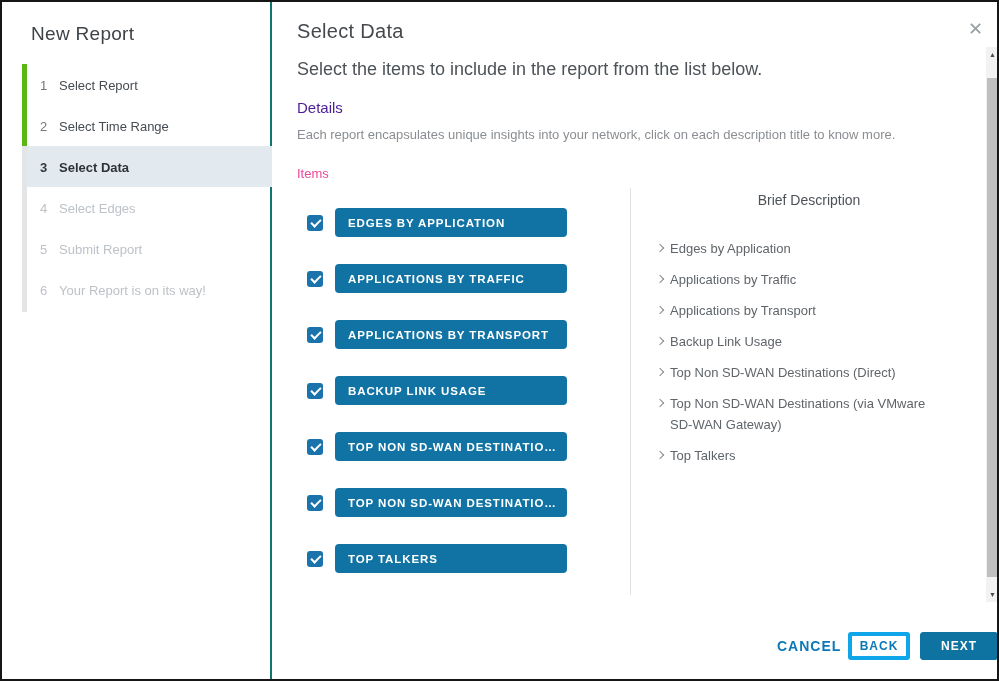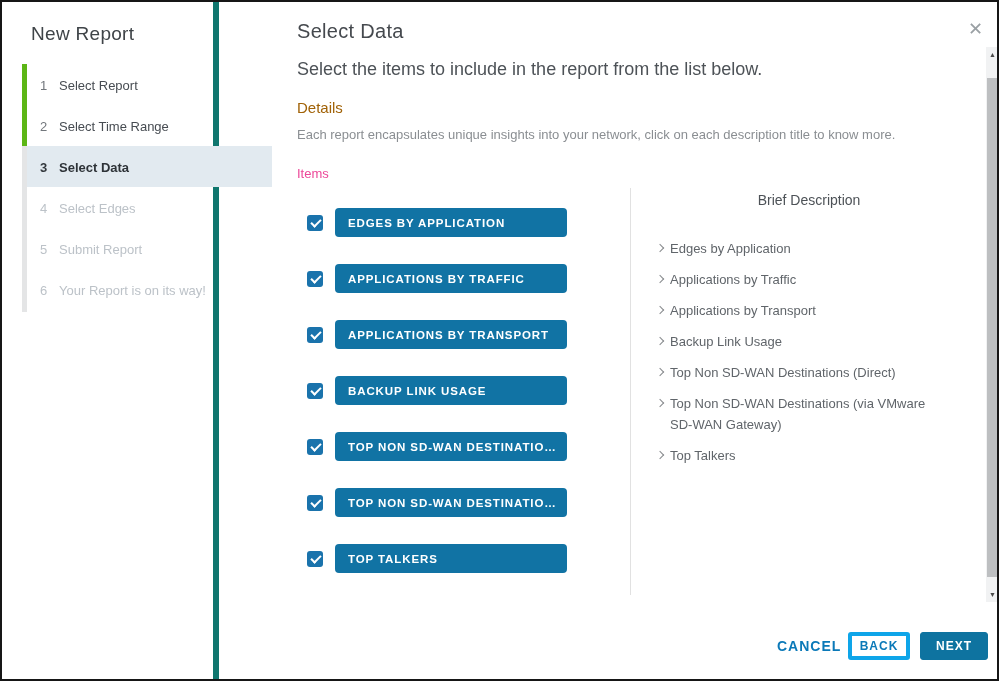--- a/index.html
+++ b/index.html
@@ -3,22 +3,22 @@
 <meta charset="utf-8">
 <style>
   * { margin:0; padding:0; box-sizing:border-box; }
   body { background:#fff; font-family:"Liberation Sans", sans-serif; }
   .window {
     position:relative; width:999px; height:681px;
     border:2px solid #161616; background:#fff; overflow:hidden;
   }
 
   
-  .sidebar { position:absolute; left:0; top:0; width:217px; height:100%;
-             background:#fff; border-right:6px solid #0f766e; }
+  .sidebar { position:absolute; left:0; top:0; width:270px; height:100%;
+             background:#fff; border-right:2px solid #0f766e; }
   .sidebar-title { position:absolute; left:29px; top:21px; font-size:19px;
                    color:#3f4448; letter-spacing:0.3px; }
   .bar-active { position:absolute; left:20px; top:62px; width:5px; height:82px;
                 background:#5cb615; }
   .bar-track  { position:absolute; left:20px; top:144px; width:5px; height:166px;
                 background:#e4e5e6; }
   .row-highlight { position:absolute; left:25px; top:144px; width:245px;
                    height:41px; background:#e2eaf0; }
   .steps { position:absolute; left:0; top:62px; width:270px; }
   .step { position:relative; height:41px; font-size:13px; cursor:default; }
@@ -29,21 +29,21 @@
   .step.active .lbl { font-weight:bold; color:#2e3338; }
   .step.active .num { color:#33383d; font-weight:bold; }
   .step.pending .num, .step.pending .lbl { color:#bcc2c8; }
 
   
   .main-title { position:absolute; left:295px; top:18px; font-size:20px;
                 color:#45494e; letter-spacing:0.3px; }
   .close-btn { position:absolute; left:966px; top:18px; font-size:18px;
                color:#9aa0a4; cursor:pointer; line-height:1; font-weight:400; }
   .subtitle { position:absolute; left:295px; top:57px; font-size:18px; color:#4d5257; }
-  .details-h { position:absolute; left:295px; top:97px; font-size:15px; color:#a16207; }
+  .details-h { position:absolute; left:295px; top:97px; font-size:15px; color:#4c1d95; }
   .details-p { position:absolute; left:295px; top:125px; font-size:13px; color:#8a8e92; }
   .items-lbl { position:absolute; left:295px; top:164px; font-size:13px; color:#ec4899; }
 
   
   .items { position:absolute; left:305px; top:206px; }
   .item-row { display:flex; align-items:center; height:29px; margin-bottom:27px; }
   .checkbox { width:16px; height:16px; border-radius:3px; background:#1a73ac;
               position:relative; cursor:pointer; flex:0 0 16px; }
   .checkbox::after { content:""; position:absolute; left:3.5px; top:4px;
               width:8px; height:4px; border-left:2px solid #fff;
@@ -68,21 +68,21 @@
           transform:rotate(45deg); }
 
   
   .cancel-btn { position:absolute; left:775px; top:636px; background:none;
                 border:none; color:#0b79b8; font-size:14px; font-weight:bold;
                 letter-spacing:1px; cursor:pointer; font-family:inherit; }
   .back-btn { position:absolute; left:846px; top:630px; width:62px; height:28px;
               background:#fff; border:4px solid #0ea5e9; border-radius:3px;
               color:#0b79b8; font-size:12px; font-weight:bold; letter-spacing:1px;
               cursor:pointer; font-family:inherit; }
-  .next-btn { position:absolute; left:918px; top:630px; width:68px; height:28px;
+  .next-btn { position:absolute; left:918px; top:630px; width:78px; height:28px;
               background:#0e73a0; border:1px solid #0e73a0; border-radius:3px;
               color:#fff; font-size:12px; font-weight:bold; letter-spacing:1px;
               cursor:pointer; font-family:inherit; }
 
   
   .scrollbar { position:absolute; left:984px; top:45px; width:13px; height:555px;
                background:#f1f2f3; }
   .sb-arrow { position:absolute; left:0; width:13px; height:15px; font-size:7px;
               color:#4a4a4a; text-align:center; line-height:15px; cursor:pointer; }
   .sb-up { top:0; }

